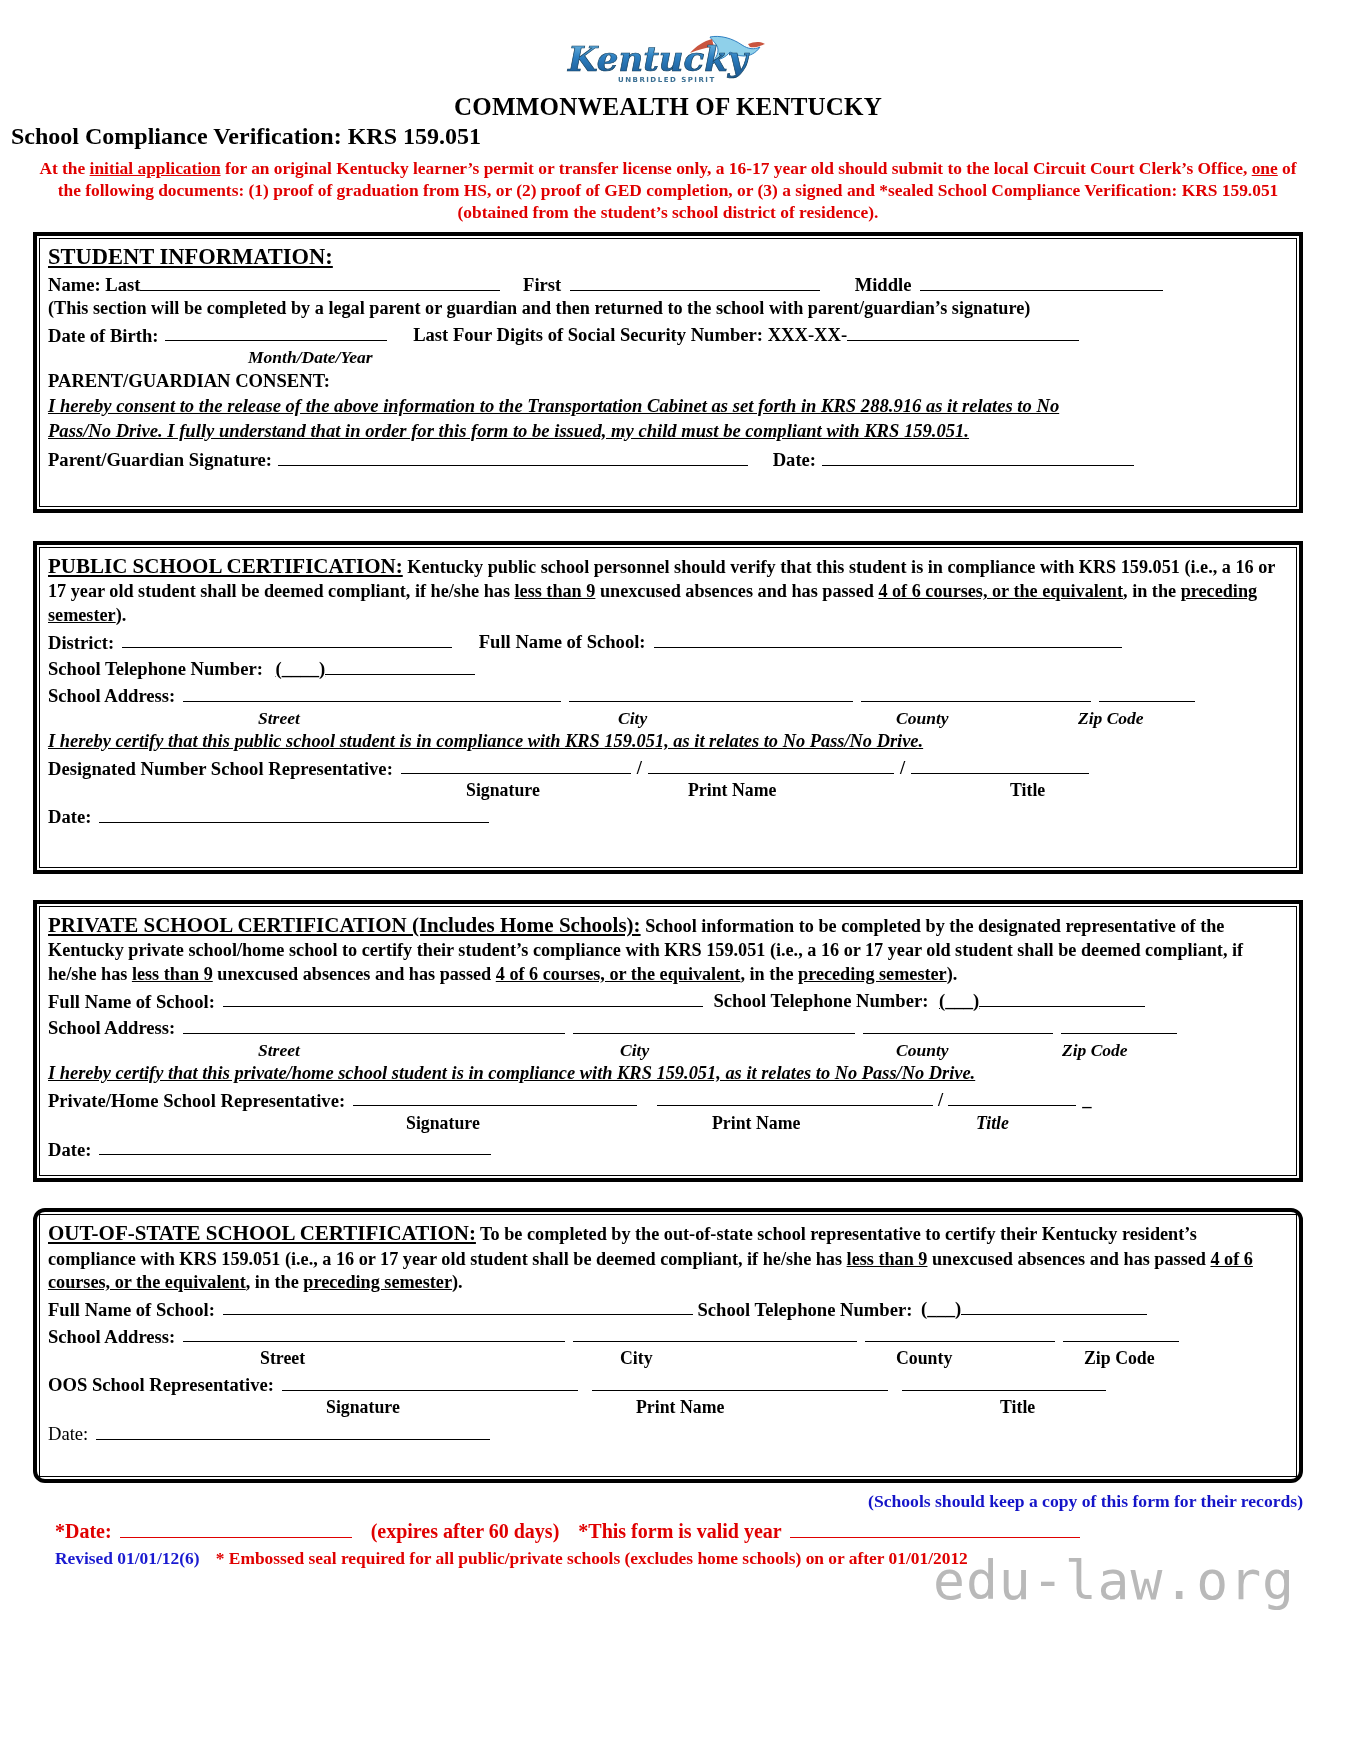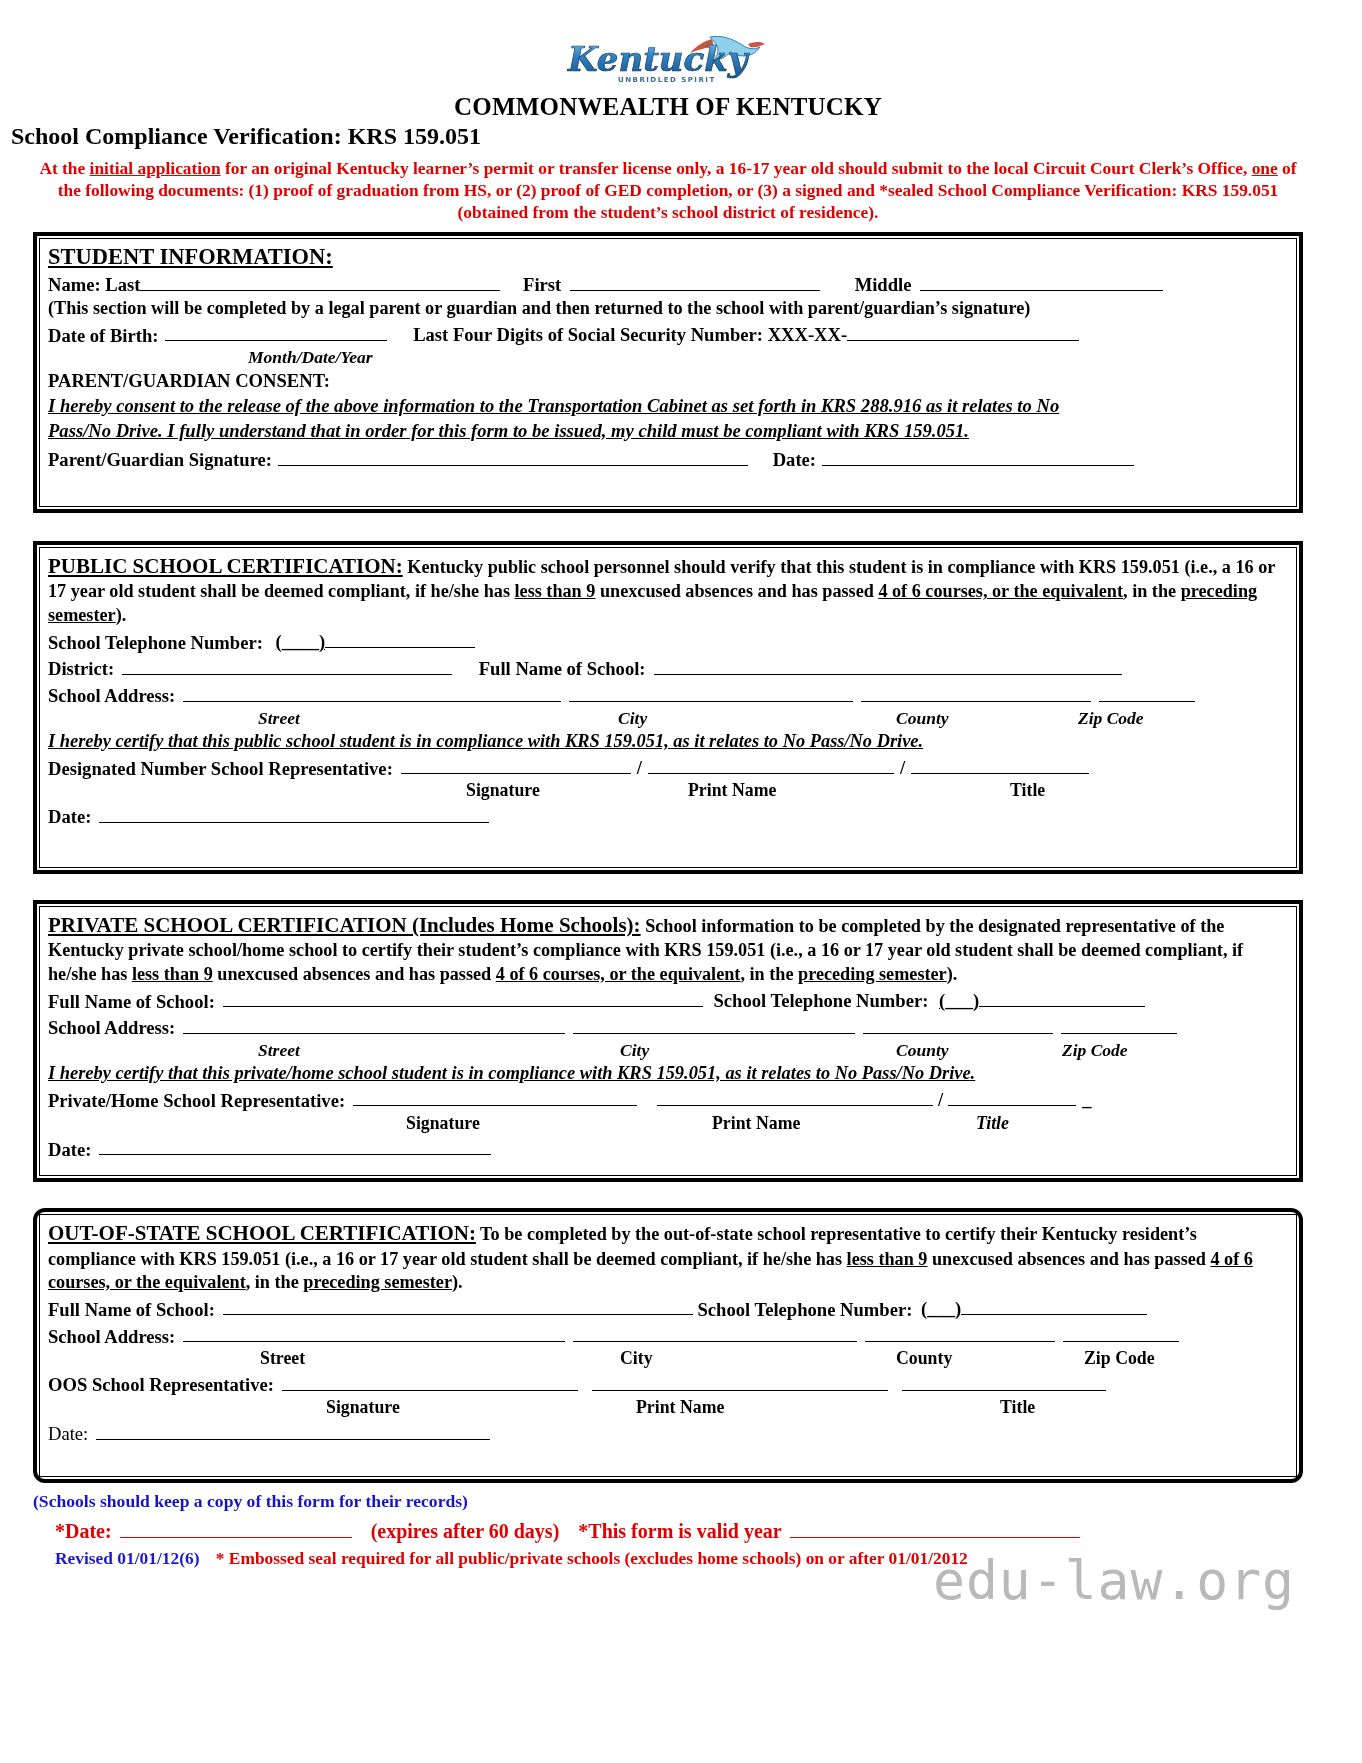--- a/index.html
+++ b/index.html
@@ -140,21 +140,21 @@
     height:22px;
   }
   .captions-up span{position:absolute;}
 
   
   .footer{
     margin:8px 22px 0 22px;
     position:relative;
   }
   .f-blue{
-    text-align:left;
+    text-align:right;
     color:#1414c8;
     font-weight:bold;
     font-size:17.6px;
   }
   .f-red{
     color:#e00000;
     font-weight:bold;
     font-size:20px;
     margin-top:4px;
     white-space:nowrap;
@@ -253,27 +253,27 @@
   </div>
 
   <div class="box sec2">
     <div class="box-inner">
 
       <div class="sec-body">
         <span class="sec-head">PUBLIC SCHOOL CERTIFICATION:</span><span> Kentucky public school personnel should verify that this student is in compliance with KRS 159.051 (i.e., a 16 or 17 year old student shall be deemed compliant, if he/she has </span><u class="ul">less than 9</u><span> unexcused absences and has passed </span><u class="ul">4 of 6 courses, or the equivalent</u><span>, in the </span><u class="ul">preceding semester</u><span>).</span>
       </div>
 
       <div class="line-row">
+        <span>District:</span><span class="fill" style="width:330px;margin-left:8px"></span>
+        <span style="margin-left:22px">Full Name of School:</span><span class="fill" style="width:468px;margin-left:8px"></span>
+      </div>
+
+      <div class="line-row">
         <span>School Telephone Number:</span>
         <span style="margin-left:8px;text-decoration:underline">(____)</span><span class="fill" style="width:150px"></span>
-      </div>
-
-      <div class="line-row">
-        <span>District:</span><span class="fill" style="width:330px;margin-left:8px"></span>
-        <span style="margin-left:22px">Full Name of School:</span><span class="fill" style="width:468px;margin-left:8px"></span>
       </div>
 
       <div class="line-row">
         <span>School Address:</span><span class="fill-thin" style="width:378px;margin-left:8px"></span><span class="fill-thin" style="width:284px;margin-left:8px"></span><span class="fill-thin" style="width:230px;margin-left:8px"></span><span class="fill-thin" style="width:96px;margin-left:8px"></span>
       </div>
 
       <div class="captions">
         <span style="left:210px">Street</span>
         <span style="left:570px">City</span>
         <span style="left:848px">County</span>

